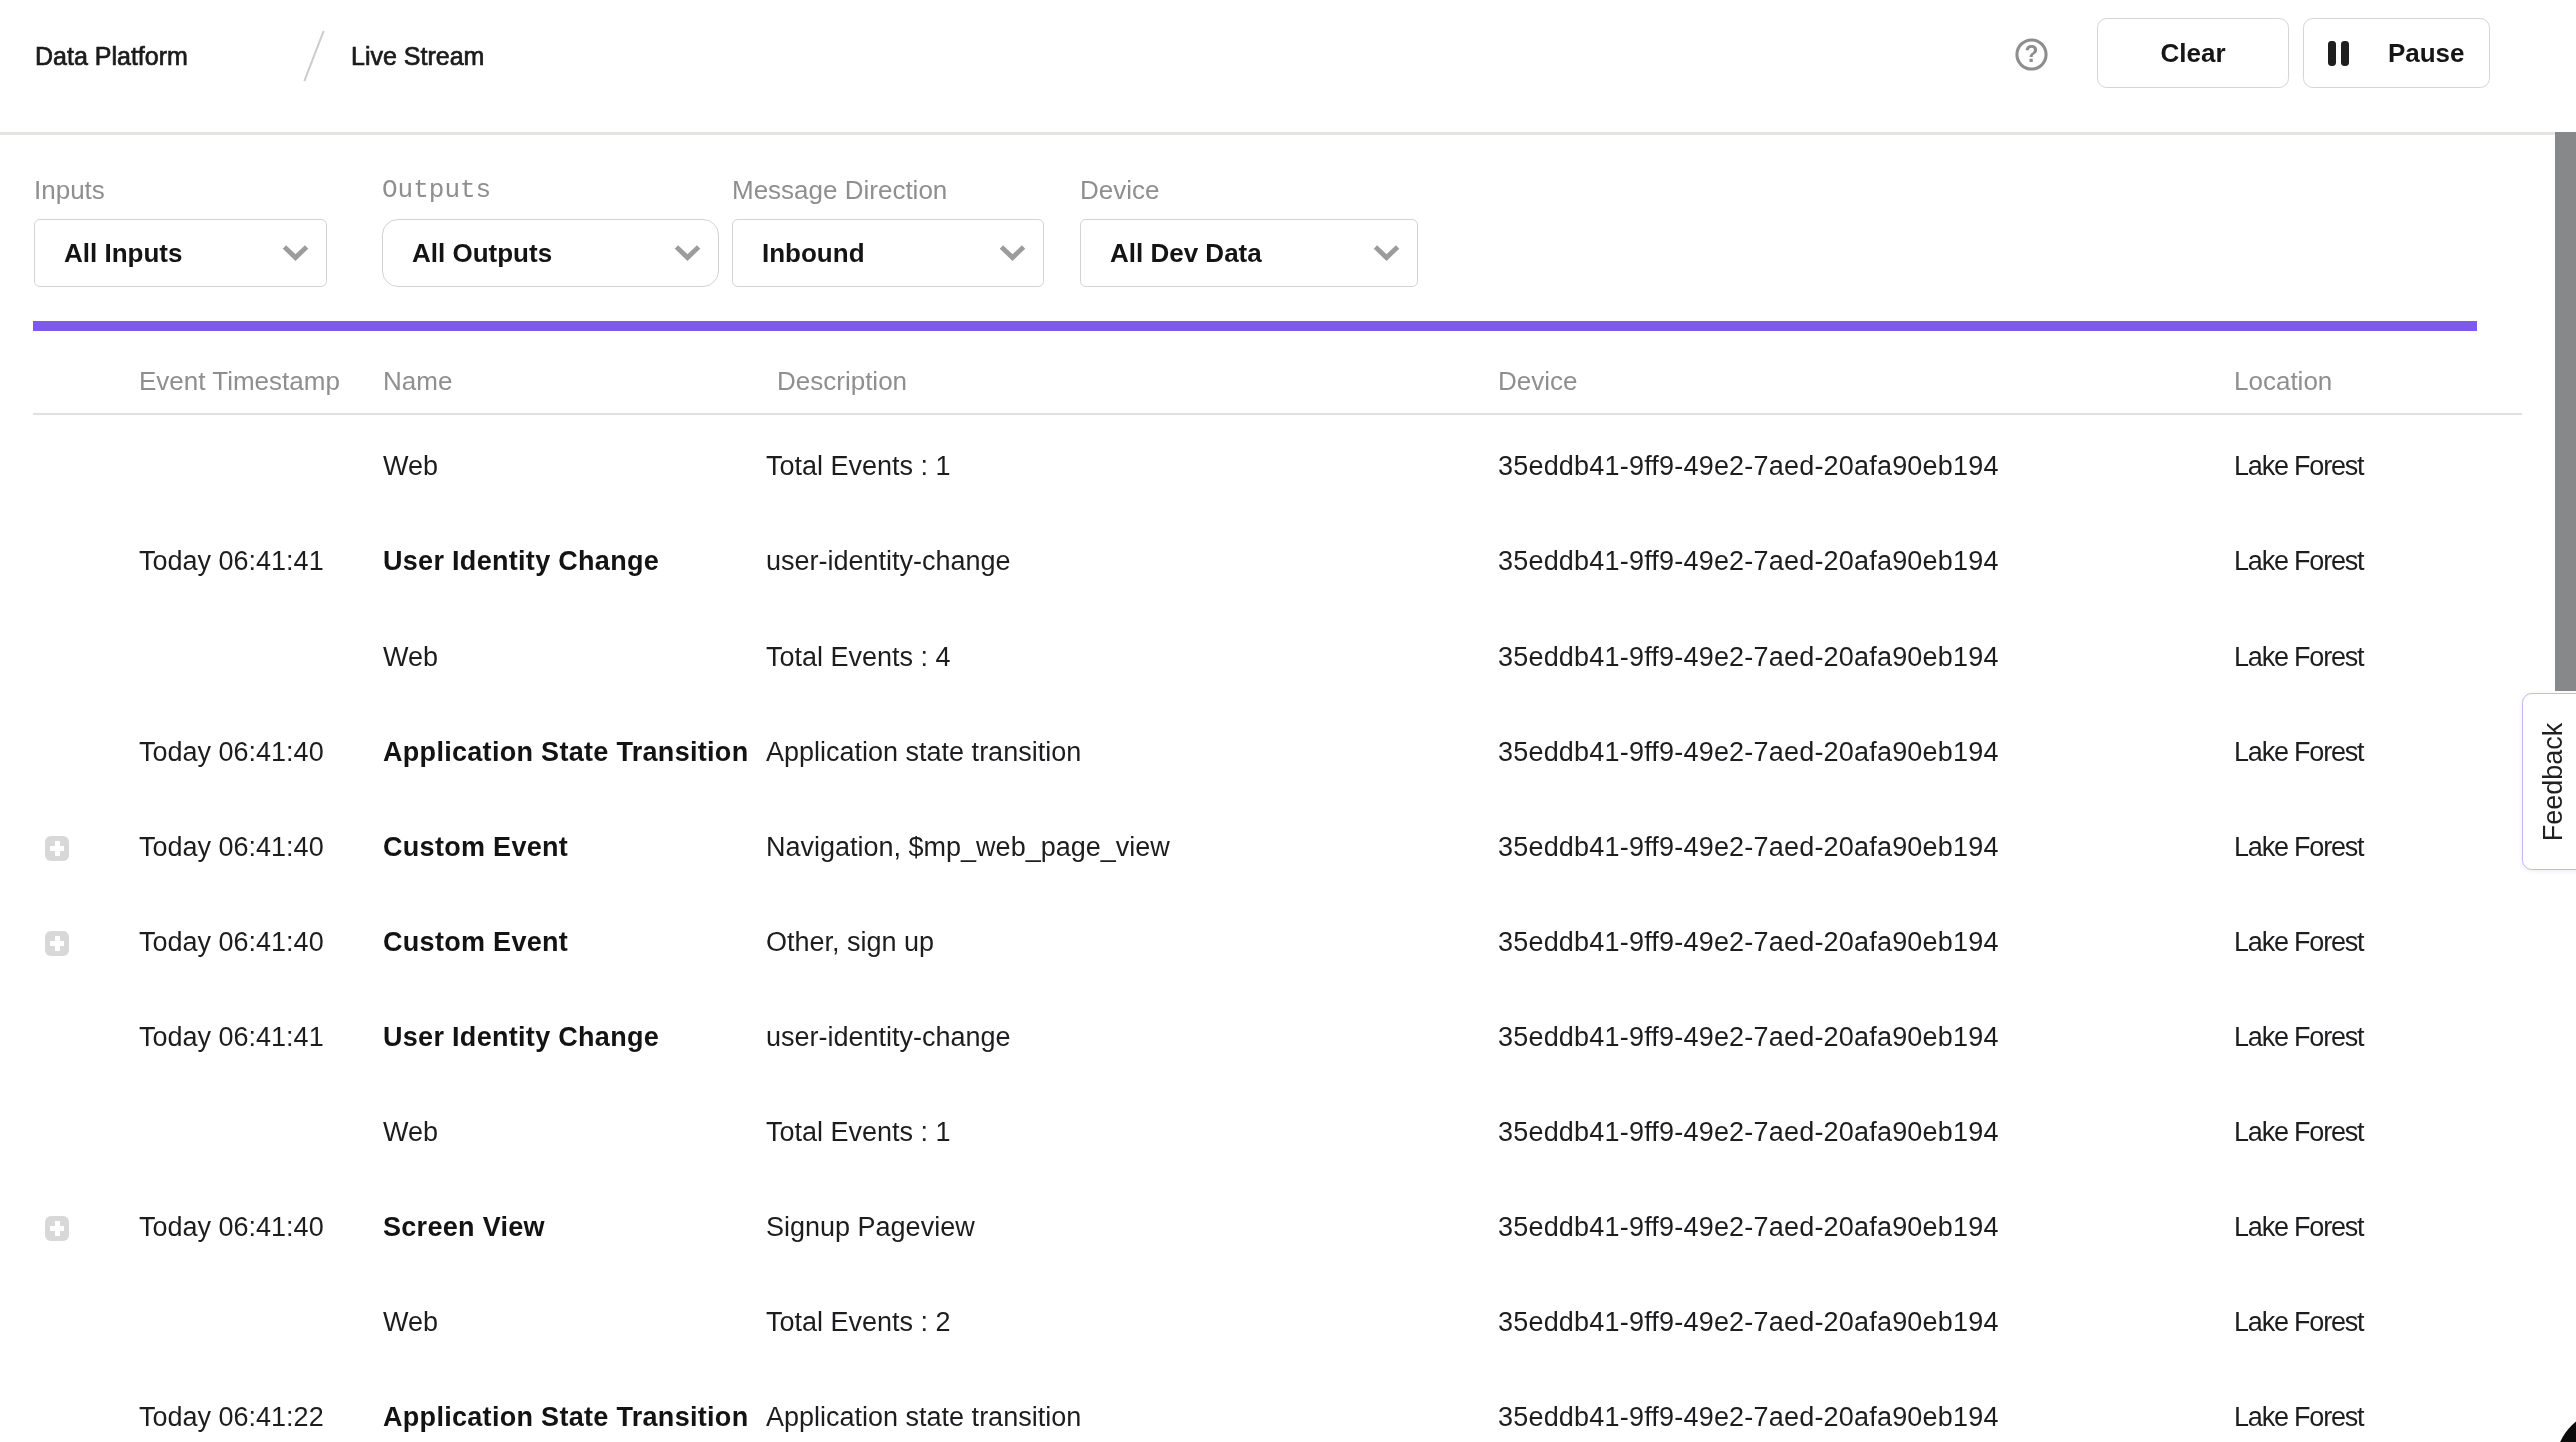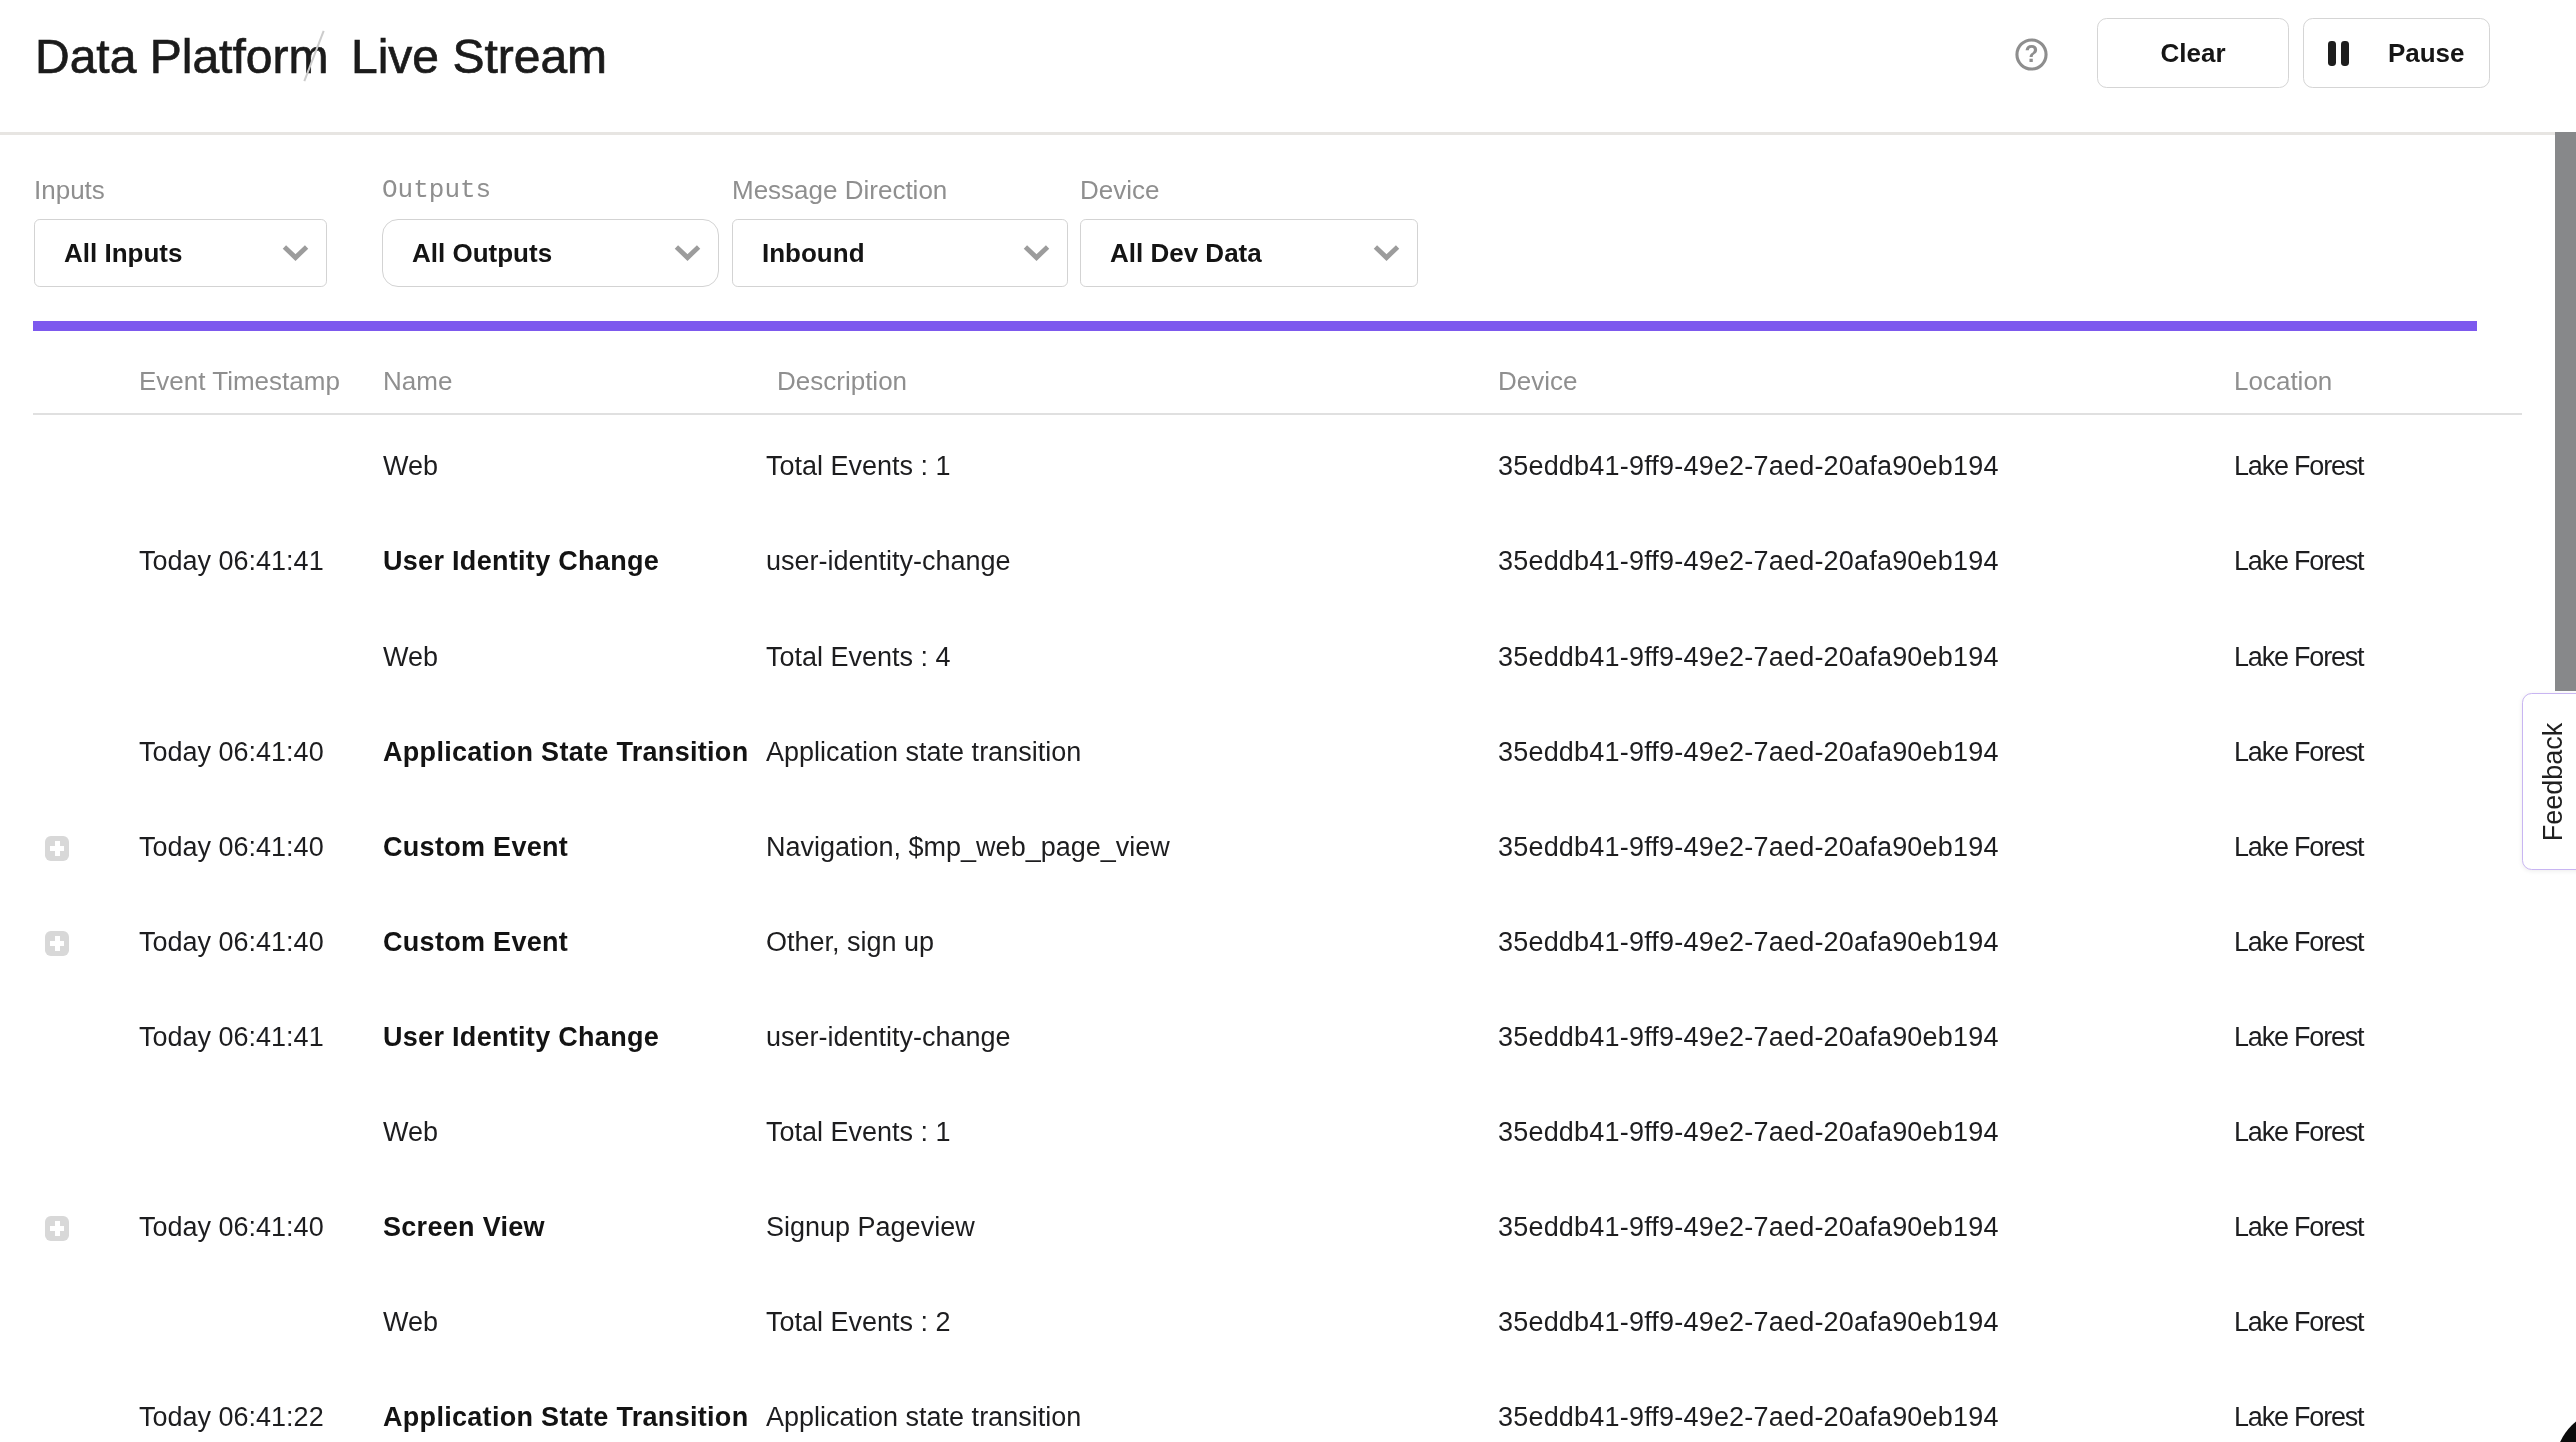--- a/index.html
+++ b/index.html
@@ -1,20 +1,20 @@
 <!DOCTYPE html>
 <html><head>
 <meta charset="utf-8">
 <style>
   * { margin:0; padding:0; box-sizing:border-box; }
   html,body { width:2576px; height:1442px; background:#ffffff; overflow:hidden; }
   body { font-family:"Liberation Sans", sans-serif; position:relative; color:#1d1d1f; }
   .abs { position:absolute; }
   .topline { position:absolute; left:0; top:132px; width:2576px; height:2.9px; background:#e7e5e2; }
-  .title { position:absolute; top:37px; font-size:48px; line-height:39px; color:#1b1b1b; white-space:nowrap; -webkit-text-stroke:0.7px #1b1b1b; }
+  .title { position:absolute; top:37px; font-size:25px; line-height:39px; color:#1b1b1b; white-space:nowrap; -webkit-text-stroke:0.7px #1b1b1b; }
   .slash { position:absolute; left:313px; top:29px; width:1.9px; height:54px; background:#cccccc; transform:rotate(21deg); }
   .btn { position:absolute; top:18.4px; height:70px; border:1.9px solid #d5d5d5; border-radius:9.7px; background:#fff;
          display:flex; align-items:center; justify-content:center; font-size:26px; font-weight:bold; color:#161616; }
   .pbar { display:inline-block; width:7.8px; height:25px; background:#1e1e1e; border-radius:3.4px; }
   .filterlabel { position:absolute; top:177px; font-size:26px; line-height:26px; color:#8f8f8f; }
   .dd { position:absolute; top:219px; height:68px; border:1.9px solid #d3d3d3; border-radius:5.8px; background:#fff;
         display:flex; align-items:center; padding-left:29px; font-size:26px; font-weight:bold; color:#141414; }
   .chev { position:absolute; right:17.5px; top:50%; margin-top:-8.7px; }
   .purple { position:absolute; left:33px; top:321px; width:2444px; height:9.7px; background:#7d59ee; }
   .th { position:absolute; top:368px; font-size:26px; line-height:26px; color:#8f8f8f; }
@@ -56,21 +56,21 @@
   <div class="dd" style="left:34px; width:293px;">All Inputs
     <svg class="chev" width="27" height="17.5" viewBox="0 0 28 18">
       <path d="M2.5 3 L14 14 L25.5 3" fill="none" stroke="#9c9c9c" stroke-width="5"></path>
     </svg>
   </div>
   <div class="dd" style="left:382px; width:337px;border-radius:16px;">All Outputs
     <svg class="chev" width="27" height="17.5" viewBox="0 0 28 18">
       <path d="M2.5 3 L14 14 L25.5 3" fill="none" stroke="#9c9c9c" stroke-width="5"></path>
     </svg>
   </div>
-  <div class="dd" style="left:732px; width:336px;">Inbound
+  <div class="dd" style="left:732px; width:312px;">Inbound
     <svg class="chev" width="27" height="17.5" viewBox="0 0 28 18">
       <path d="M2.5 3 L14 14 L25.5 3" fill="none" stroke="#9c9c9c" stroke-width="5"></path>
     </svg>
   </div>
   <div class="dd" style="left:1080px; width:338px;">All Dev Data
     <svg class="chev" width="27" height="17.5" viewBox="0 0 28 18">
       <path d="M2.5 3 L14 14 L25.5 3" fill="none" stroke="#9c9c9c" stroke-width="5"></path>
     </svg>
   </div>
 

